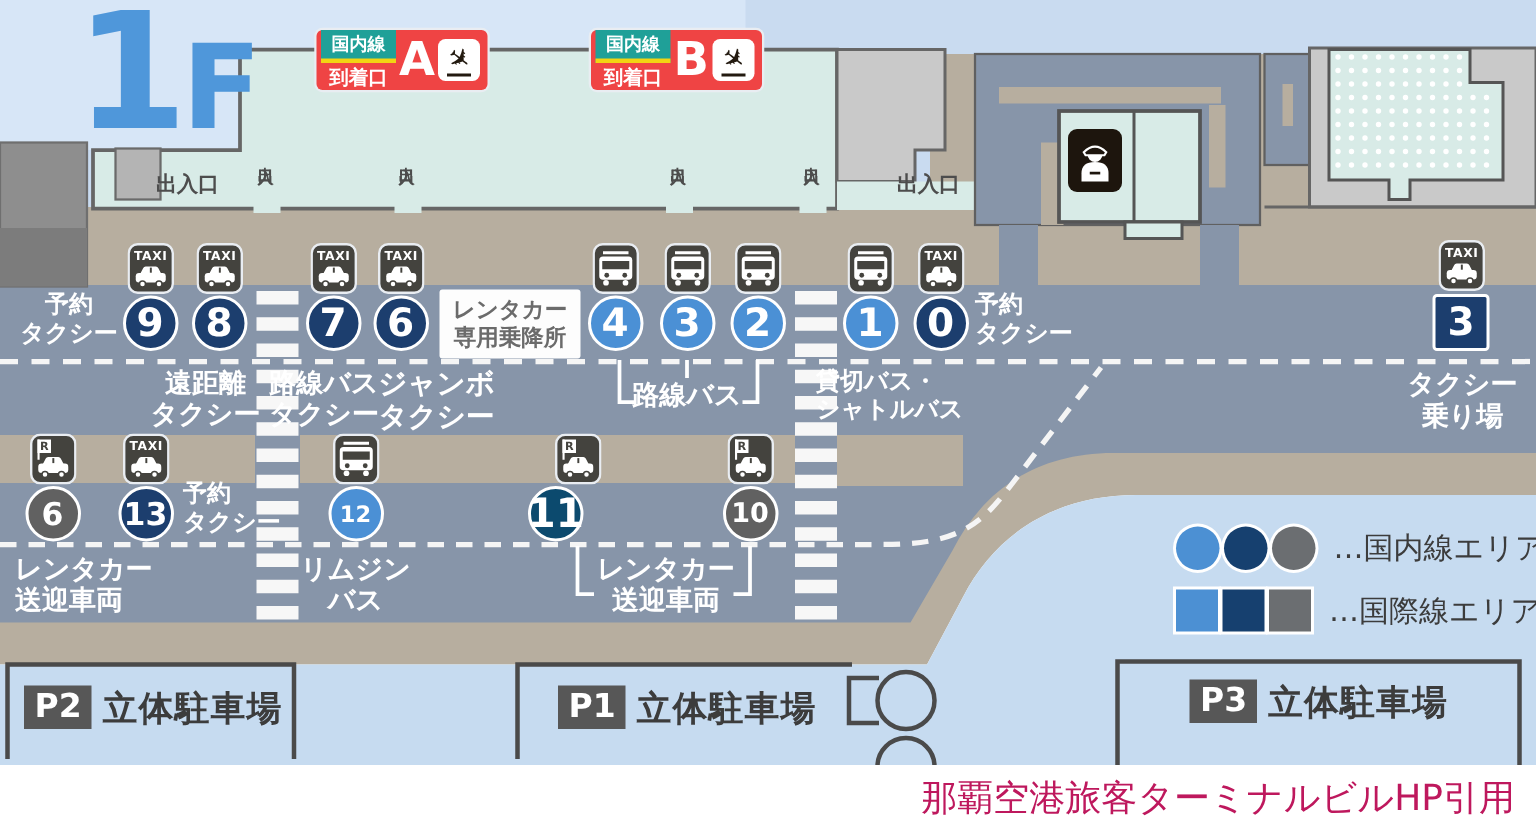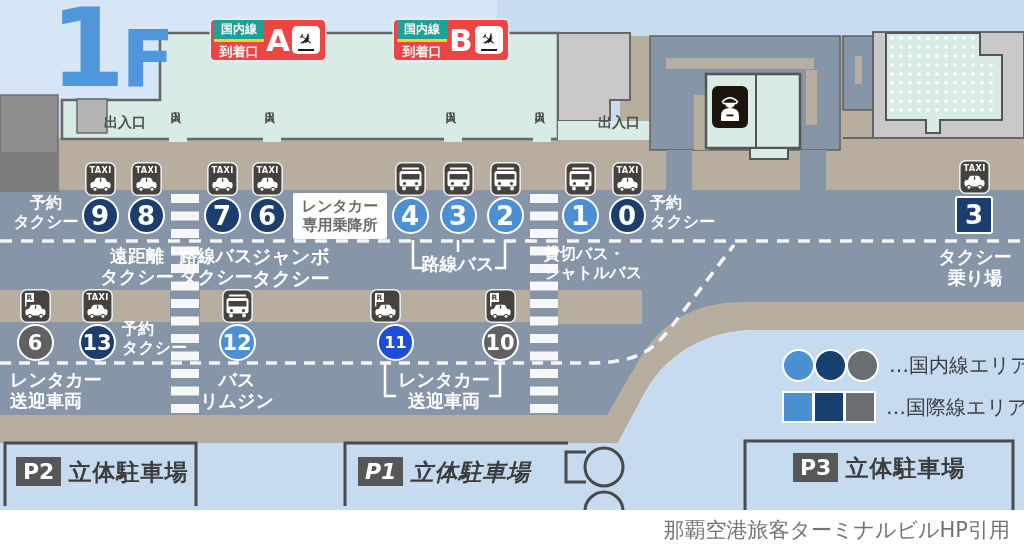--- a/index.html
+++ b/index.html
@@ -48,21 +48,21 @@
   .lg-row{display:flex;align-items:center;margin-bottom:13px;}
   .lg-sw{width:29px;height:29px;margin-right:3px;box-shadow:0 0 0 2px #fff;}
   .lg-sw.circle{border-radius:50%;}
   .lg-sw.square{width:28px;height:28px;border-radius:0;}
   .lg-txt{color:#3c3c3c;font-size:20px;margin-left:9px;white-space:nowrap;}
   
   .parking{display:flex;align-items:flex-start;z-index:5;}
   .p-badge{background:#575757;color:#fff;font-size:22px;font-weight:bold;padding:1px 7px;line-height:27px;}
   .p-label{color:#3c3c3c;font-size:23px;font-weight:bold;margin-left:7px;letter-spacing:1px;white-space:nowrap;}
   
-  #credit{right:14px;top:516px;color:#737373;font-size:21px;z-index:5;white-space:nowrap;}
+  #credit{right:14px;top:516px;color:#be185d;font-size:24px;z-index:5;white-space:nowrap;}
 </style>
 </head>
 <body>
 
 <div id="canvas">
 
   <svg id="bg" width="1024" height="551" viewBox="0 0 1024 551">
 
     <rect x="0" y="0" width="1024" height="150" fill="#c9dbf0"></rect>
 
@@ -446,45 +446,45 @@
       <div class="icon-box abs" style="left: 222px; top: 289px;"><svg width="31" height="34" viewBox="0 0 31 34" font-family="DejaVu Sans,sans-serif">
     <rect x="0.8" y="0.8" width="29.4" height="32.4" rx="6" fill="#44433e" stroke="#e9edf2" stroke-width="1.6"></rect>
           <rect x="7" y="5.5" width="17" height="2" fill="#fff"></rect>
           <rect x="4.5" y="9" width="22" height="15.5" rx="2.5" fill="#fff"></rect>
        <rect x="6.5" y="12" width="18" height="5.5" fill="#44433e"></rect>
        <circle cx="9.5" cy="21.5" r="1.6" fill="#44433e"></circle>
           <circle cx="21.5" cy="21.5" r="1.6" fill="#44433e"></circle>
        <circle cx="9" cy="26.5" r="1.9" fill="#fff"></circle>
           <circle cx="22" cy="26.5" r="1.9" fill="#fff"></circle>
         </svg></div>
-      <div class="stop-circle abs" style="left: 218.5px; top: 324px; background: rgb(75, 144, 213); font-size: 21px;">12</div>
+      <div class="stop-circle abs" style="left: 218.5px; top: 324px; background: rgb(75, 144, 213); font-size: 15px;">12</div>
       <div class="icon-box abs" style="left: 370px; top: 289px;"><svg width="31" height="34" viewBox="0 0 31 34" font-family="DejaVu Sans,sans-serif">
     <rect x="0.8" y="0.8" width="29.4" height="32.4" rx="6" fill="#44433e" stroke="#e9edf2" stroke-width="1.6"></rect>
           <rect x="5" y="4" width="9" height="9" fill="#fff"></rect>
           <text x="9.5" y="11.3" font-size="7.5" font-weight="bold" fill="#44433e" text-anchor="middle">R</text>
        <rect x="5" y="4" width="1.4" height="13.5" fill="#fff"></rect>
           <path d="M8.5,20.5 l2-3.8 a1.8,1.8 0 0 1 1.6-1 h6.8 a1.8,1.8 0 0 1 1.6,1 l2,3.8 z" fill="#fff"></path>
   <rect x="14.9" y="16.4" width="1.3" height="3.4" fill="#44433e"></rect>
   <rect x="5.5" y="20" width="20" height="6.4" rx="2.2" fill="#fff"></rect>
   <circle cx="10" cy="27.3" r="2" fill="#fff" stroke="#44433e" stroke-width="1"></circle>
   <circle cx="21" cy="27.3" r="2" fill="#fff" stroke="#44433e" stroke-width="1"></circle>
         </svg></div>
-      <div class="stop-circle abs" style="left: 377px; top: 324px; background: #1d4ed8; font-size: 16px;">11</div>
+      <div class="stop-circle abs" style="left: 352px; top: 324px; background: #0c4a6e; font-size: 27px;">11</div>
       <div class="icon-box abs" style="left: 485px; top: 289px;"><svg width="31" height="34" viewBox="0 0 31 34" font-family="DejaVu Sans,sans-serif">
     <rect x="0.8" y="0.8" width="29.4" height="32.4" rx="6" fill="#44433e" stroke="#e9edf2" stroke-width="1.6"></rect>
           <rect x="5" y="4" width="9" height="9" fill="#fff"></rect>
           <text x="9.5" y="11.3" font-size="7.5" font-weight="bold" fill="#44433e" text-anchor="middle">R</text>
        <rect x="5" y="4" width="1.4" height="13.5" fill="#fff"></rect>
           <path d="M8.5,20.5 l2-3.8 a1.8,1.8 0 0 1 1.6-1 h6.8 a1.8,1.8 0 0 1 1.6,1 l2,3.8 z" fill="#fff"></path>
   <rect x="14.9" y="16.4" width="1.3" height="3.4" fill="#44433e"></rect>
   <rect x="5.5" y="20" width="20" height="6.4" rx="2.2" fill="#fff"></rect>
   <circle cx="10" cy="27.3" r="2" fill="#fff" stroke="#44433e" stroke-width="1"></circle>
   <circle cx="21" cy="27.3" r="2" fill="#fff" stroke="#44433e" stroke-width="1"></circle>
         </svg></div>
-      <div class="stop-circle abs" style="left: 481.5px; top: 324px; background: rgb(97, 97, 97); font-size: 21px;">10</div>
+      <div class="stop-circle abs" style="left: 481.5px; top: 324px; background: rgb(97, 97, 97); font-size: 18px;">10</div>
       <div class="icon-box abs" style="left: 959px; top: 160px;"><svg width="31" height="34" viewBox="0 0 31 34" font-family="DejaVu Sans,sans-serif">
     <rect x="0.8" y="0.8" width="29.4" height="32.4" rx="6" fill="#44433e" stroke="#e9edf2" stroke-width="1.6"></rect>
           <text x="15.5" y="11" font-size="8.2" font-weight="bold" fill="#fff" text-anchor="middle" letter-spacing="0.4">TAXI</text>
           <path d="M8.5,20.5 l2-3.8 a1.8,1.8 0 0 1 1.6-1 h6.8 a1.8,1.8 0 0 1 1.6,1 l2,3.8 z" fill="#fff"></path>
   <rect x="14.9" y="16.4" width="1.3" height="3.4" fill="#44433e"></rect>
   <rect x="5.5" y="20" width="20" height="6.4" rx="2.2" fill="#fff"></rect>
   <circle cx="10" cy="27.3" r="2" fill="#fff" stroke="#44433e" stroke-width="1"></circle>
   <circle cx="21" cy="27.3" r="2" fill="#fff" stroke="#44433e" stroke-width="1"></circle>
         </svg></div>
       <div class="stop-square abs" style="left: 955px; top: 196px; background: rgb(28, 62, 110); font-size: 26px;">3</div>
@@ -521,32 +521,32 @@
       </div>
       <div class="rlabel abs" style="top: 320px; font-size: 16px; left: 122px;">
         <div>予約</div>
         <div>タクシー</div>
       </div>
       <div class="rlabel abs" style="top: 369px; font-size: 18px; left: 10px;">
         <div>レンタカー</div>
         <div>送迎車両</div>
       </div>
       <div class="rlabel abs" style="top: 369px; font-size: 18px; left: 87px; width: 300px; text-align: center;">
+        <div>リムジン</div>
         <div>バス</div>
-        <div>リムジン</div>
       </div>
       <div class="rlabel abs" style="top: 369px; font-size: 18px; left: 294px; width: 300px; text-align: center;">
         <div>レンタカー</div>
         <div>送迎車両</div>
       </div>
       <div class="parking abs" style="left: 16px; top: 457px;">
         <span class="p-badge">P2</span>
     <span class="p-label">立体駐車場</span>
       </div>
-      <div class="parking abs" style="left: 358px; top: 457px; font-style: italic;">
+      <div class="parking abs" style="left: 372px; top: 457px;">
         <span class="p-badge">P1</span>
     <span class="p-label">立体駐車場</span>
       </div>
       <div class="parking abs" style="left: 793px; top: 453px;">
         <span class="p-badge">P3</span>
     <span class="p-label">立体駐車場</span>
       </div>
     </div>
 </div>
 

